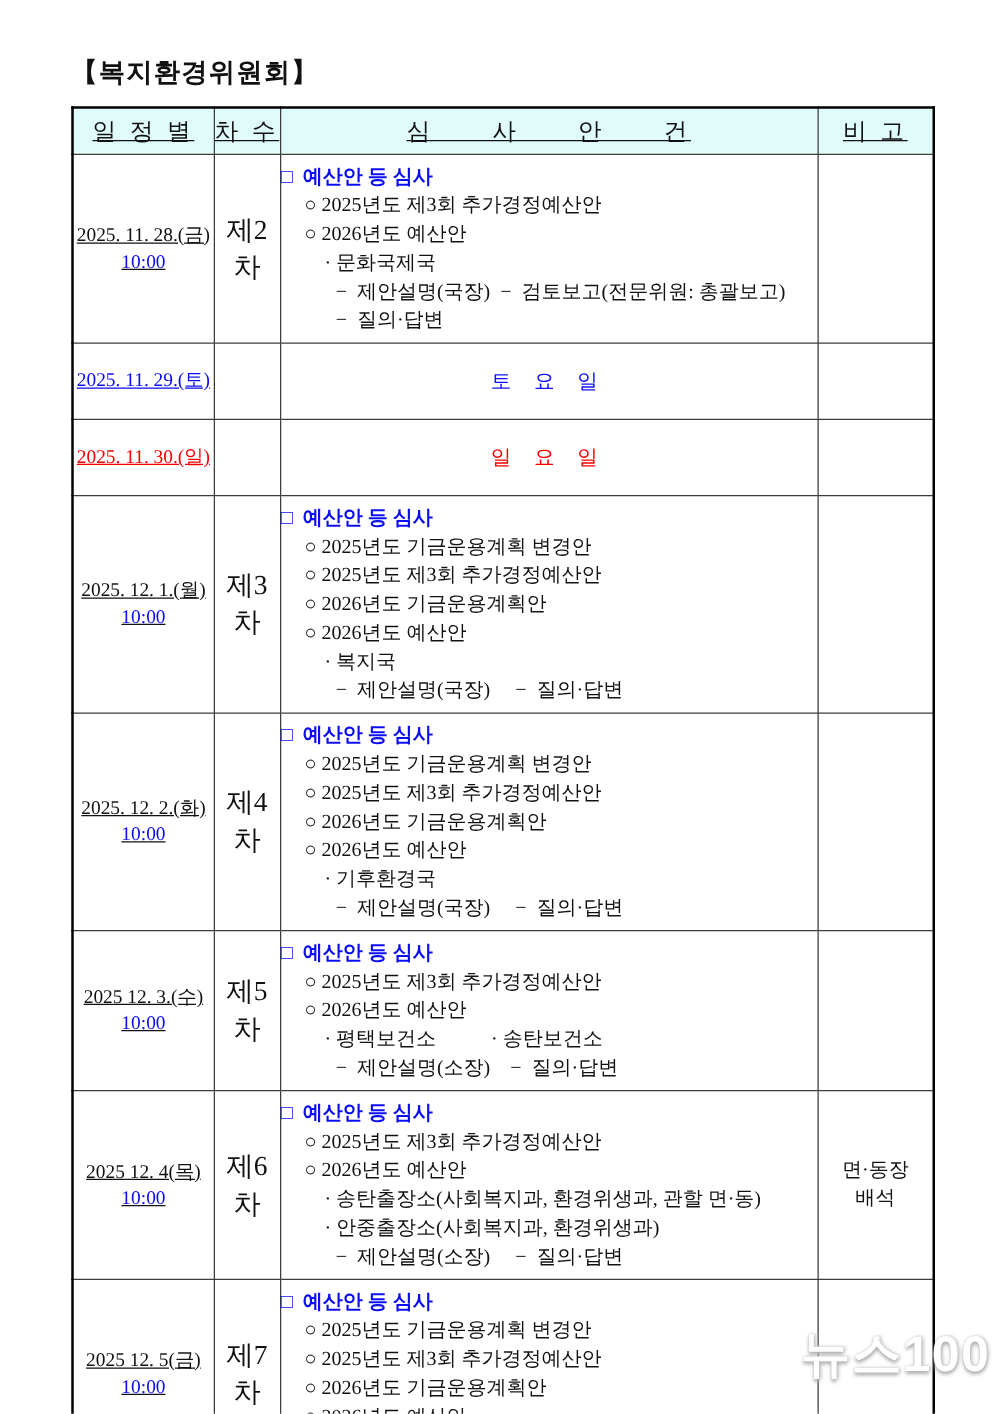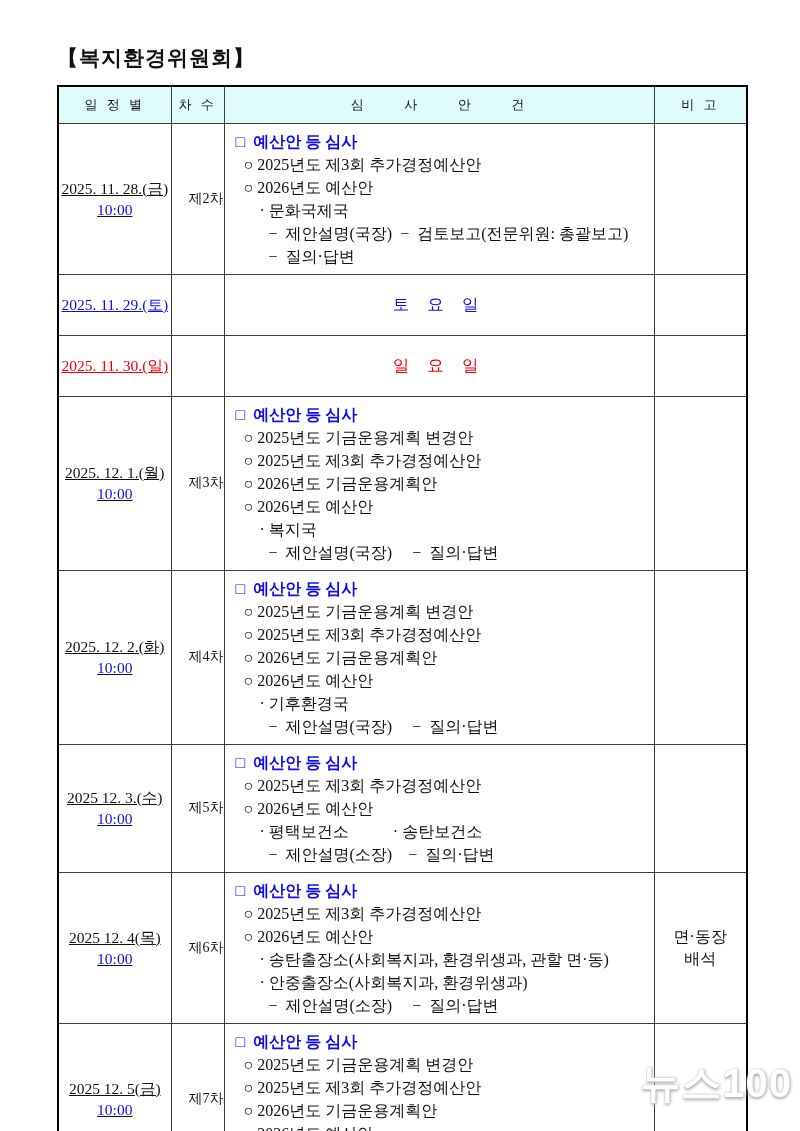--- a/index.html
+++ b/index.html
@@ -8,30 +8,30 @@
   .page { position:relative; width:800px; height:1131px; padding:44px 0 0 57px; }
 
   .doc-title { font-size:21px; font-weight:bold; letter-spacing:1px; margin-bottom:13px; }
 
   table.sched { border-collapse:collapse; table-layout:fixed; width:689px;
     border:2.5px solid #000; }
   col.c1{width:113px;} col.c2{width:53px;} col.c3{width:430px;} col.c4{width:93px;}
   th,td { border:1.5px solid #3c3c3c; vertical-align:middle; }
 
   thead th { background:var(--header-bg,#dffbfa); height:37px; font-weight:normal;
-    font-size:13px; white-space:pre; letter-spacing:3px; }
+    font-size:19px; white-space:pre; letter-spacing:3px;text-decoration:underline; }
 
   td.c-date { text-align:center; font-size:15.5px; line-height:21px; padding:2px 0;text-decoration:underline; }
   td.c-date .time { color:var(--blue,#0d0df2); }
-  td.c-sess { text-align:right; font-size:14px; }
+  td.c-sess { text-align:center; font-size:22px; }
   td.c-agenda { padding:6px 2px 6px 0; }
   td.c-note  { text-align:center; font-size:16px; white-space:pre-line; line-height:22px; }
 
   .aline { font-size:16px; line-height:23px; white-space:pre-wrap; }
-  .aline.l0 { color:var(--blue,#0d0df2); font-weight:bold; padding-left:11px; }
+  .aline.l0 { color:var(--blue,#0d0df2); font-weight:bold; }
   .aline.l1 { padding-left:19px; }
   .aline.l2 { font-weight:normal; padding-left:35px; }
   .aline.l3 { padding-left:44px; }
 
   tr.holiday td { height:23px; padding:19px 0; }
   .hol-label { text-align:center; font-size:16.5px; letter-spacing:7px; }
   .hol-blue { color:var(--blue,#0d0df2); }
   .hol-red  { color:var(--red,#f40000); }
 
   .page-number { width:689px; text-align:center; margin-top:20px; font-size:14.5px;

